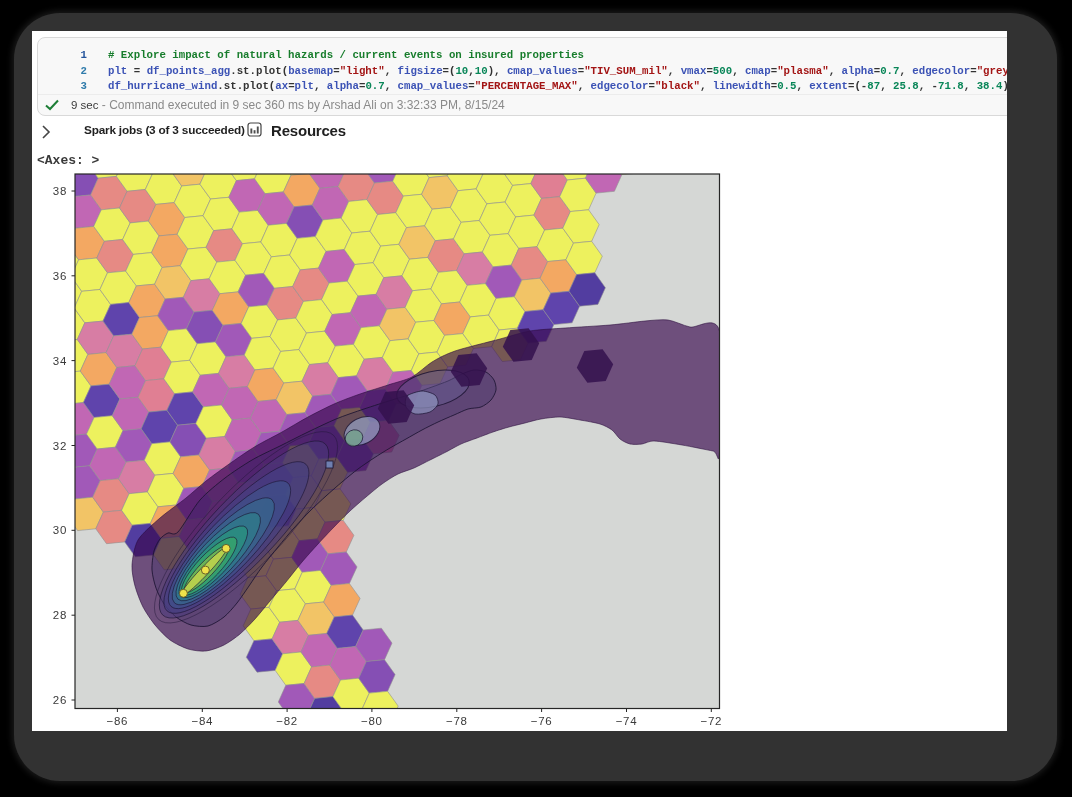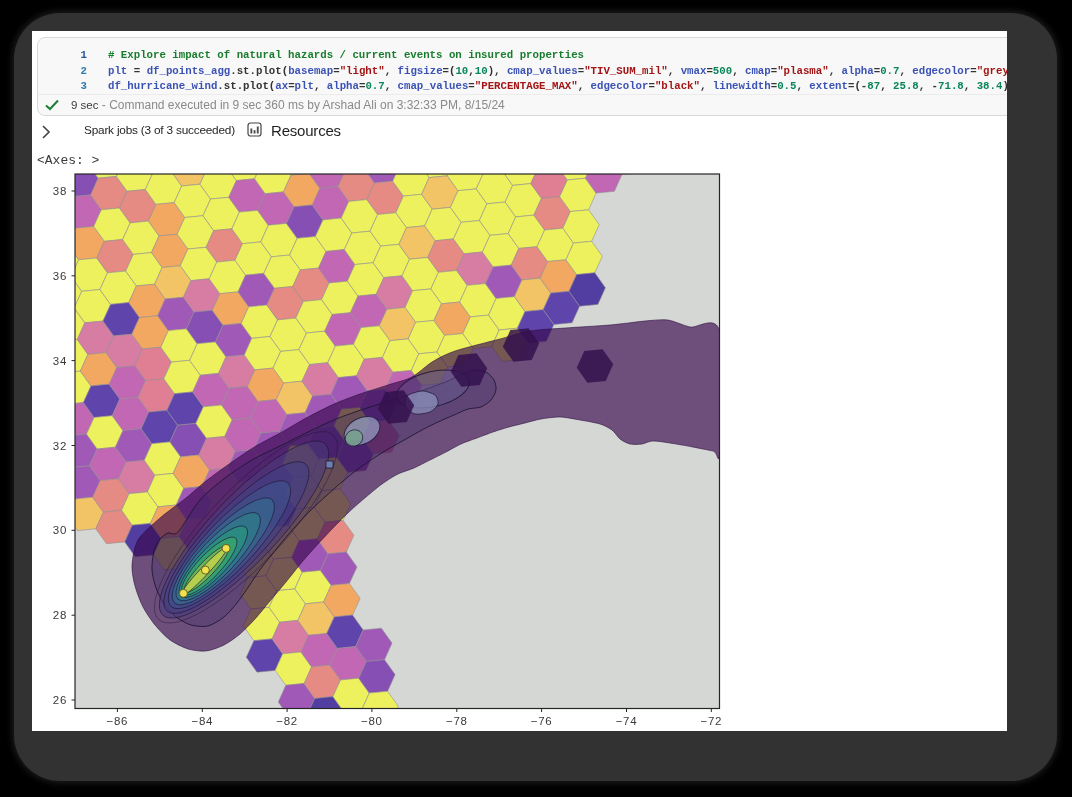--- a/index.html
+++ b/index.html
@@ -7,22 +7,22 @@
 #frame{position:absolute;left:14px;top:13px;width:1043px;height:768px;background:#323232;border-radius:46px;box-shadow:0 0 6px 2px #1c1c1c}
 #content{position:absolute;left:32px;top:31px;width:975px;height:700px;background:#fff;overflow:hidden;font-family:"Liberation Sans",sans-serif}
 #cell{position:absolute;left:5px;top:6px;width:978px;height:79px;background:#f8f8f8;border:1px solid #d9d9d9;border-radius:8px}
 #code{position:absolute;left:17px;top:10px;width:100%;font-family:"Liberation Mono",monospace;font-size:10.72px;font-weight:bold;line-height:15.6px;white-space:pre;color:#333}
 .ln{display:inline-block;width:32px;text-align:right;padding-right:0;color:#2f7bab;font-weight:bold}
 .ln1{color:#24549c}
 .gap{display:inline-block;width:21px}
 .cm{color:#177d2c}.id{color:#3b52b5}.st{color:#a31515}.nu{color:#098658}
 #status{position:absolute;left:0;bottom:0;width:100%;height:21px;border-top:1px solid #ececec;font-size:11.5px;color:#8a8a8a}
 #status .sec{color:#3a3a3a;font-weight:normal}
-#sparkrow{position:absolute;left:0;top:91px;width:100%;height:21px;font-size:11.8px;font-weight:normal;color:#1f1f1f;letter-spacing:-0.2px}
-#axlab{position:absolute;left:5px;top:122px;font-family:"Liberation Mono",monospace;font-size:13px;color:#3a3a3a;font-weight:normal}
+#sparkrow{position:absolute;left:0;top:91px;width:100%;height:21px;font-size:11.8px;font-weight:bold;color:#1f1f1f;letter-spacing:-0.2px}
+#axlab{position:absolute;left:5px;top:122px;font-family:"Liberation Mono",monospace;font-size:13px;color:#3a3a3a;font-weight:bold}
 svg{position:absolute;left:0;top:0}
 text{font-family:"Liberation Sans",sans-serif}
 </style>
 </head>
 <body>
 <div id="frame"></div>
 <div id="content">
   <div id="cell">
     <div id="code"><span class="ln ln1">1</span><span class="gap"></span><span class="cm"># Explore impact of natural hazards / current events on insured properties</span>
 <span class="ln">2</span><span class="gap"></span><span class="id">plt</span> = <span class="id">df_points_agg</span>.st.plot(<span class="id">basemap</span>=<span class="st">"light"</span>, <span class="id">figsize</span>=(<span class="nu">10</span>,<span class="nu">10</span>), <span class="id">cmap_values</span>=<span class="st">"TIV_SUM_mil"</span>, <span class="id">vmax</span>=<span class="nu">500</span>, <span class="id">cmap</span>=<span class="st">"plasma"</span>, <span class="id">alpha</span>=<span class="nu">0.7</span>, <span class="id">edgecolor</span>=<span class="st">"grey"</span>)

